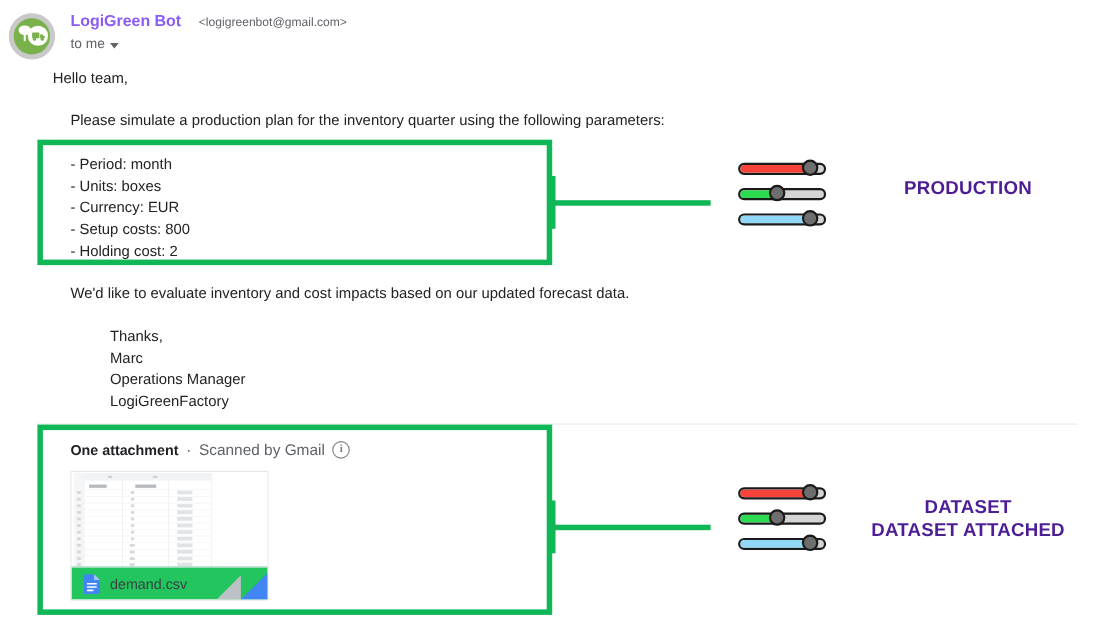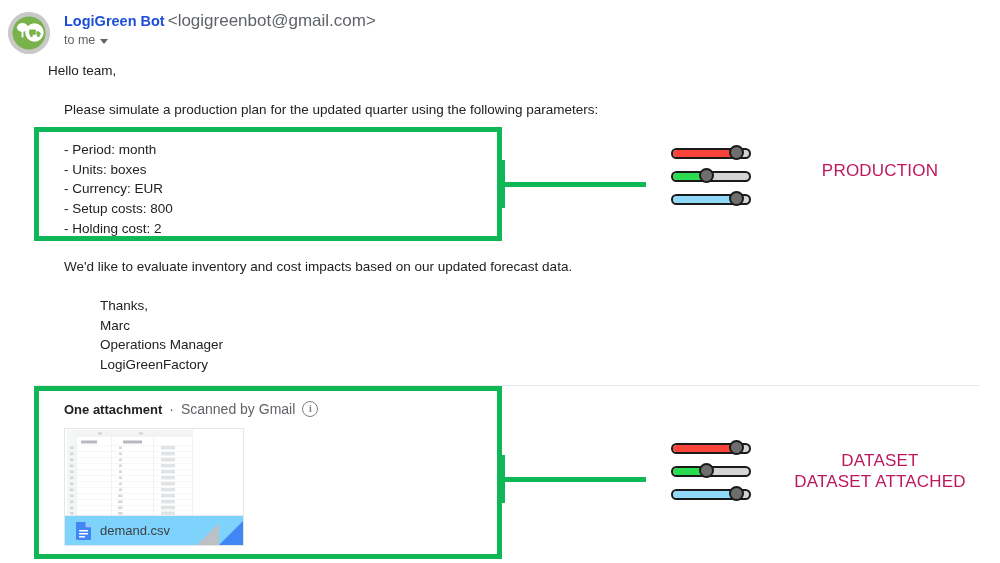--- a/index.html
+++ b/index.html
@@ -38,26 +38,26 @@
 
   #sender-line {
     position: absolute;
     left: 64px;
     top: 11px;
     white-space: nowrap;
   }
   #sender-name {
     font-size: 14.5px;
     font-weight: bold;
-    color: #1d4ed8;
+    color: #8b5cf6;
   }
   #sender-email {
-    font-size: 17px;
+    font-size: 11px;
     color: #5f6368;
-    margin-left: 3px;
+    margin-left: 16px;
   }
   #recipient-row {
     position: absolute;
     left: 64px;
     top: 33px;
     display: flex;
     align-items: center;
     gap: 5px;
   }
   #recipient-label {
@@ -199,21 +199,21 @@
     height: 86px;
     filter: blur(0.7px);
     opacity: 0.72;
   }
   #attach-chip {
     position: absolute;
     left: 0;
     bottom: 0;
     width: 180px;
     height: 30px;
-    background: #7dd3fc;
+    background: #22c55e;
     border-top: 1px solid #e8eaed;
     box-sizing: border-box;
     display: flex;
     align-items: center;
     gap: 9px;
     padding-left: 11px;
   }
   #doc-icon { width: 15px; height: 18px; display: block; }
   #attach-filename {
     font-size: 13px;
@@ -303,22 +303,22 @@
     height: 15px;
     border-radius: 50%;
     background: #6e6e6e;
     border: 2px solid #1a1a1a;
     box-sizing: border-box;
   }
 
   
   .annot-label {
     position: absolute;
-    color: #be185d;
-    font-weight: normal;
+    color: #4c1d95;
+    font-weight: bold;
     font-size: 17px;
     line-height: 21px;
     text-align: center;
     letter-spacing: 0.2px;
   }
   #label-params { left: 760px; top: 160px; width: 240px; }
   #label-attach { left: 760px; top: 450px; width: 240px; }
 </style>
 </head>
 <body>
@@ -349,21 +349,21 @@
     <span id="sender-name">LogiGreen Bot</span><span id="sender-email">&lt;logigreenbot@gmail.com&gt;</span>
   </div>
 
   <div id="recipient-row">
     <span id="recipient-label">to me</span>
     <span class="caret-down"></span>
   </div>
 </div>
 
 <div id="greeting" class="body-text">Hello team,</div>
-<div id="intro" class="body-text">Please simulate a production plan for the updated quarter using the following parameters:</div>
+<div id="intro" class="body-text">Please simulate a production plan for the inventory quarter using the following parameters:</div>
 
 <div id="params-list">
   <div>- Period: month</div>
   <div>- Units: boxes</div>
   <div>- Currency: EUR</div>
   <div>- Setup costs: 800</div>
   <div>- Holding cost: 2</div>
 </div>
 
 <div id="params-box" class="hl-box"></div>

